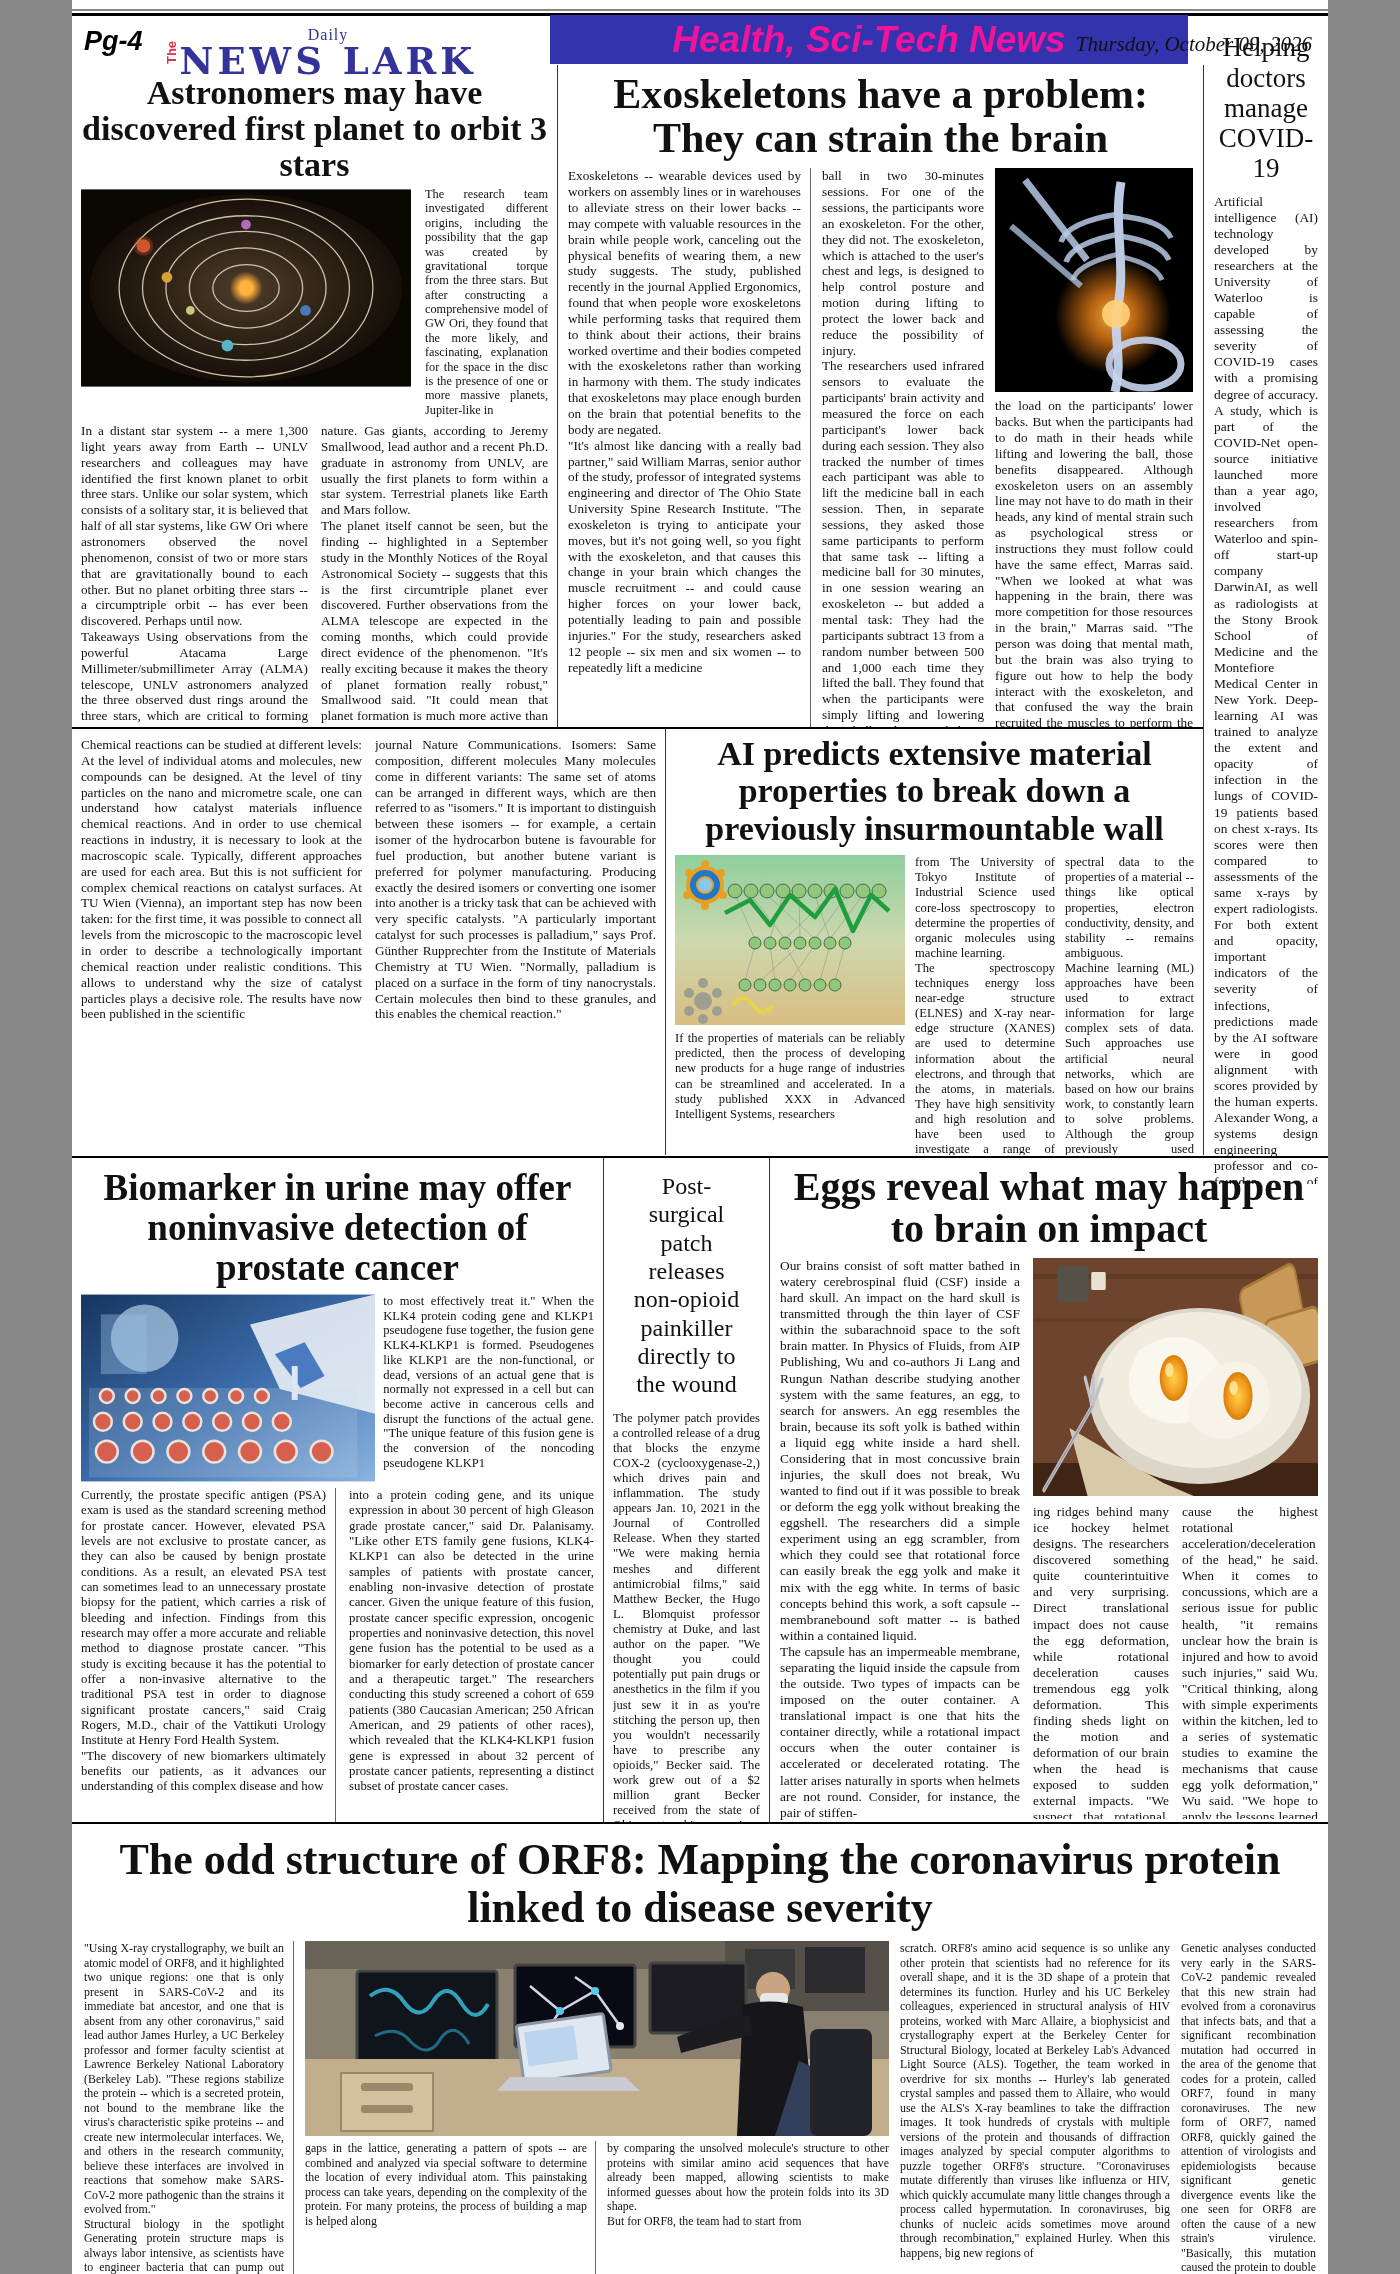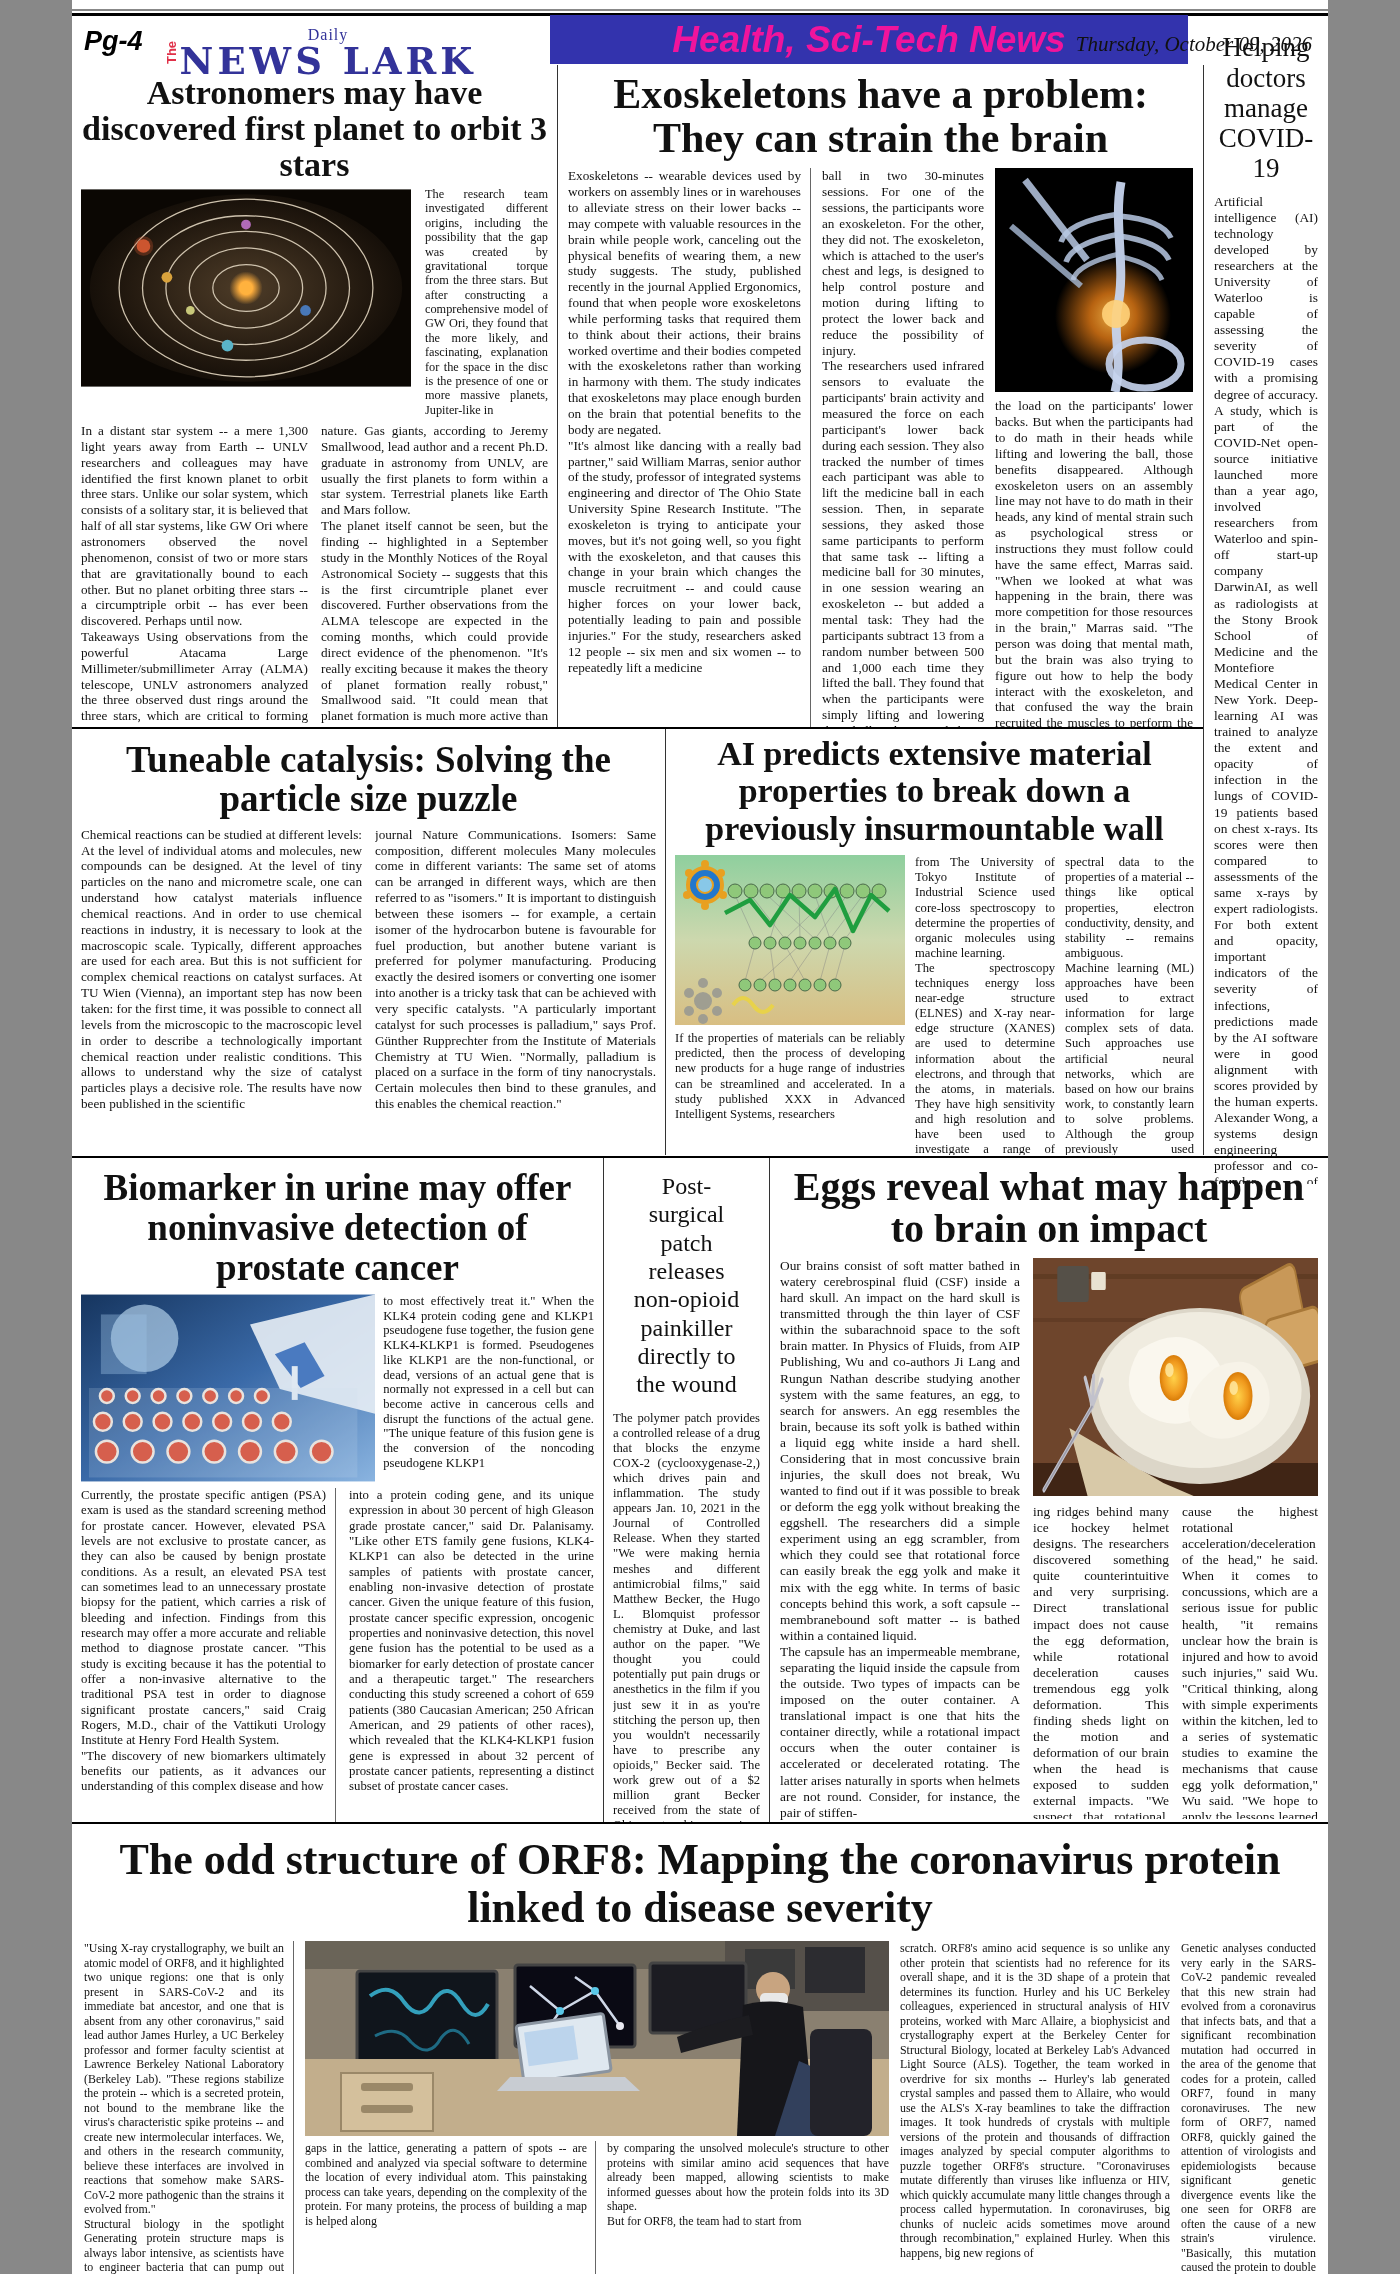--- a/index.html
+++ b/index.html
@@ -183,21 +183,20 @@
                 <circle cx="121" cy="146" r="14" fill="#ffd27a" opacity="0.9"></circle>
               </svg>
               <div class="bt" style="margin-top:6px">the load on the participants' lower backs. But when the participants had to do math in their heads while lifting and lowering the ball, those benefits disappeared. Although exoskeleton users on an assembly line may not have to do math in their heads, any kind of mental strain such as psychological stress or instructions they must follow could have the same effect, Marras said. "When we looked at what was happening in the brain, there was more competition for those resources in the brain," Marras said. "The person was doing that mental math, but the brain was also trying to figure out how to help the body interact with the exoskeleton, and that confused the way the brain recruited the muscles to perform the task."</div>
             </div>
           </div>
         </div>
       </div>
 
       <div class="row-b">
         <div class="art-cat">
-          <h2 class="cat-t">Tuneable catalysis: Solving the particle size puzzle</h2>
           <div class="cols" style="height:320px">
             <div class="col bt">Chemical reactions can be studied at different levels: At the level of individual atoms and molecules, new compounds can be designed. At the level of tiny particles on the nano and micrometre scale, one can understand how catalyst materials influence chemical reactions. And in order to use chemical reactions in industry, it is necessary to look at the macroscopic scale. Typically, different approaches are used for each area. But this is not sufficient for complex chemical reactions on catalyst surfaces. At TU Wien (Vienna), an important step has now been taken: for the first time, it was possible to connect all levels from the microscopic to the macroscopic level in order to describe a technologically important chemical reaction under realistic conditions. This allows to understand why the size of catalyst particles plays a decisive role. The results have now been published in the scientific</div>
             <div class="col bt">journal Nature Communications. Isomers: Same composition, different molecules Many molecules come in different variants: The same set of atoms can be arranged in different ways, which are then referred to as "isomers." It is important to distinguish between these isomers -- for example, a certain isomer of the hydrocarbon butene is favourable for fuel production, but another butene variant is preferred for polymer manufacturing. Producing exactly the desired isomers or converting one isomer into another is a tricky task that can be achieved with very specific catalysts. "A particularly important catalyst for such processes is palladium," says Prof. Günther Rupprechter from the Institute of Materials Chemistry at TU Wien. "Normally, palladium is placed on a surface in the form of tiny nanocrystals. Certain molecules then bind to these granules, and this enables the chemical reaction."</div>
           </div>
         </div>
         <div class="art-ai">
           <h2 class="ai-t">AI predicts extensive material properties to break down a previously insurmountable wall</h2>
           <div class="ai-body">
             <div class="ai-c1">
               <svg width="230" height="170" viewBox="0 0 230 170">

